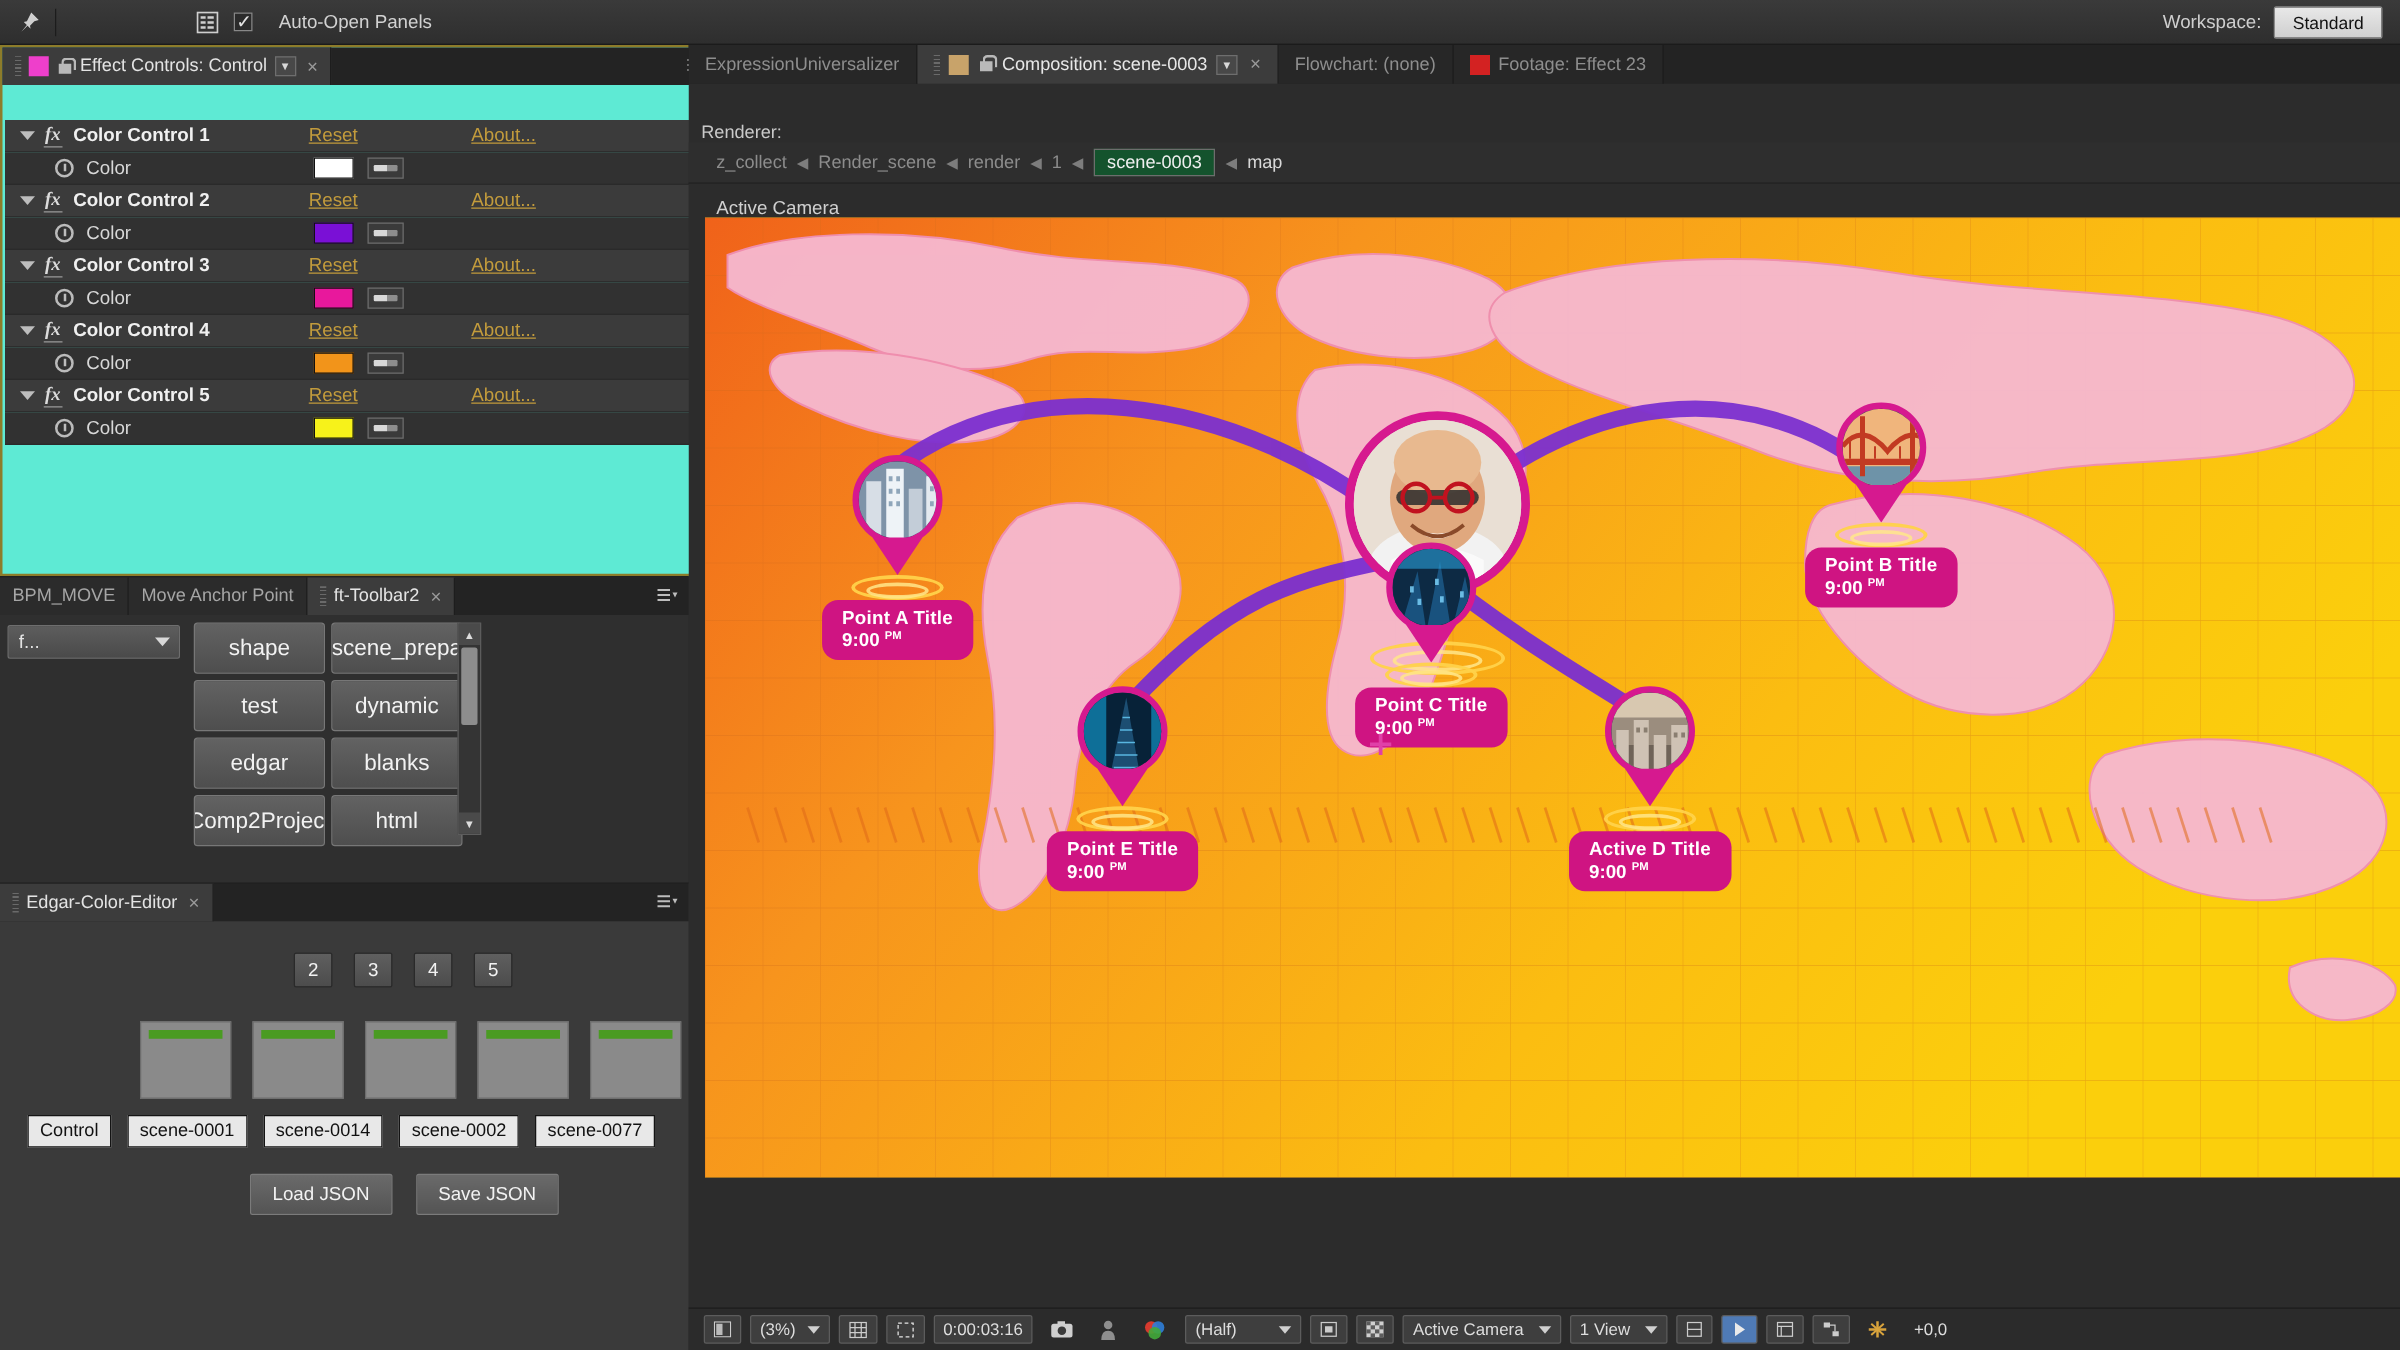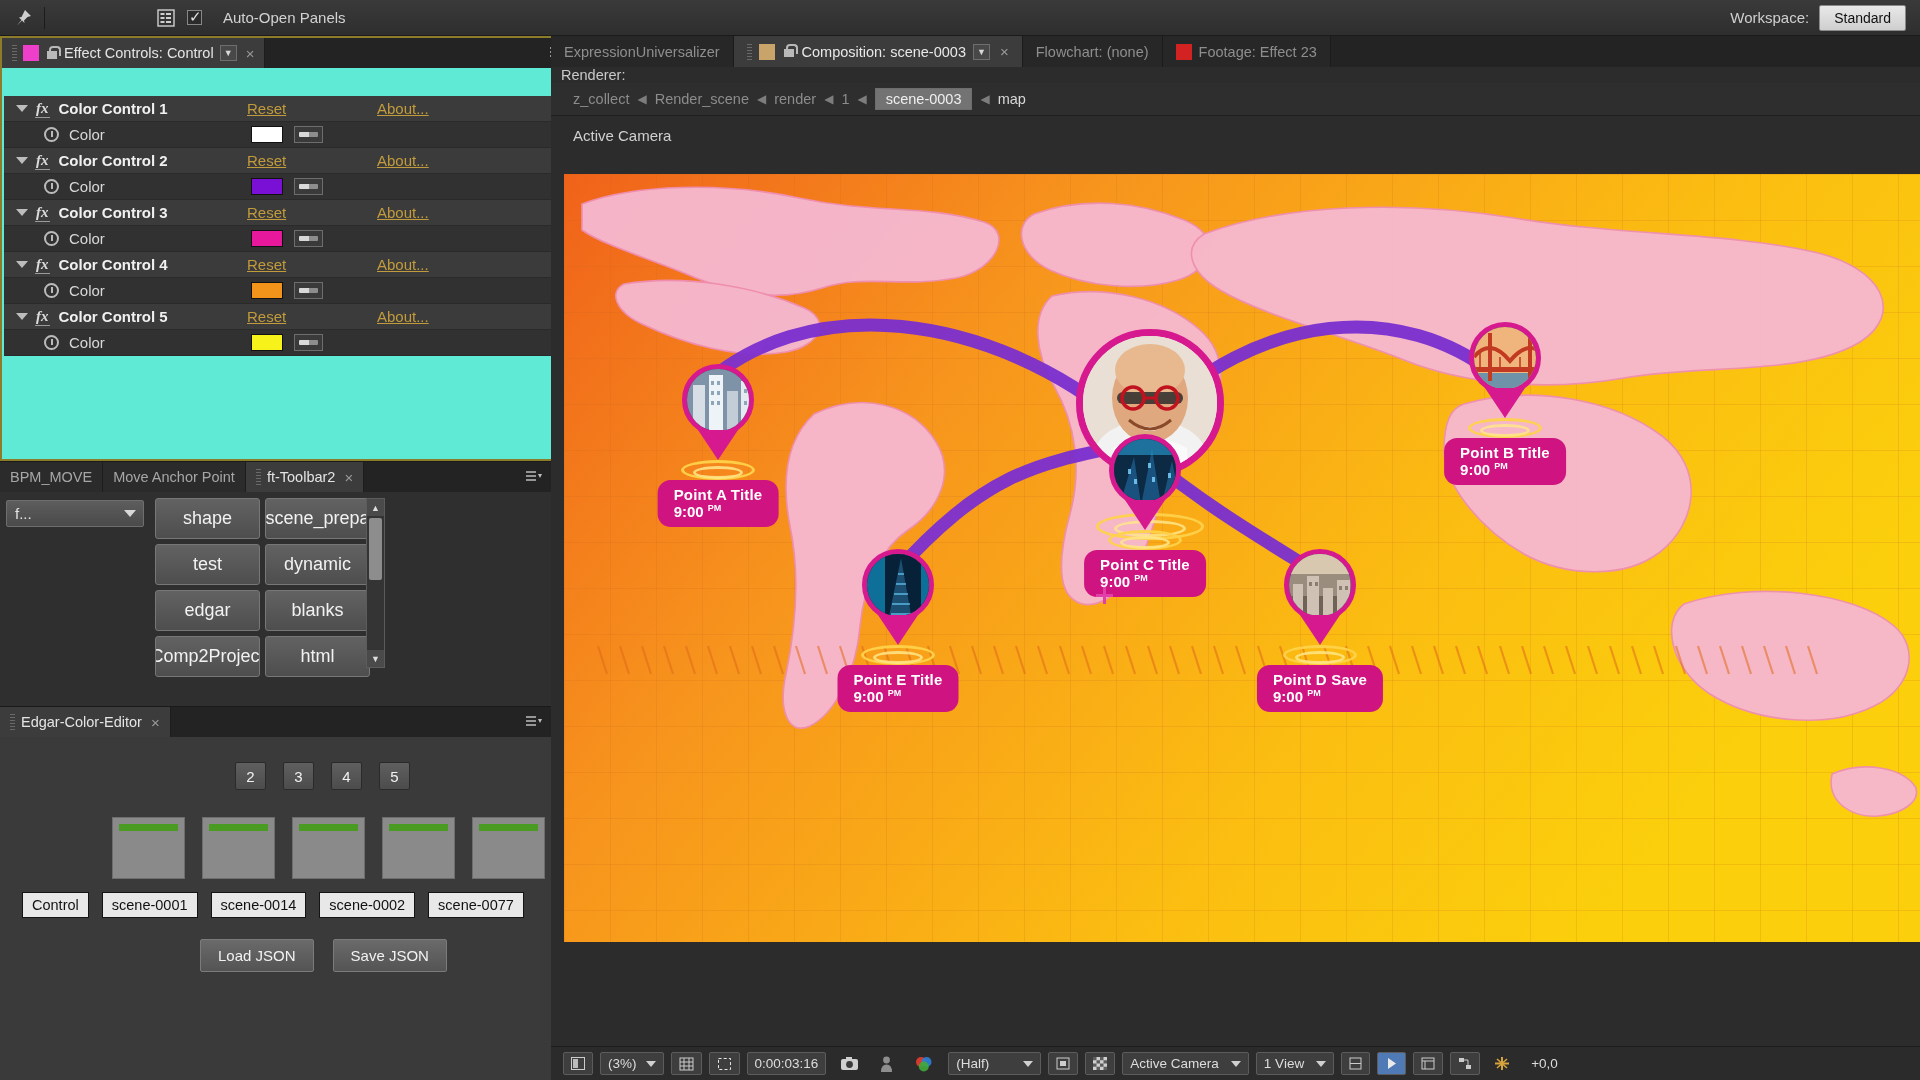--- a/index.html
+++ b/index.html
@@ -112,25 +112,25 @@
   .edjbtn { background:linear-gradient(#6a6a6a,#545454); border:1px solid #7b7b7b; border-radius:2px;
     font-size:15px; color:#f2f2f2; padding:7px 17px; }
 
   
   #viewer { position:absolute; left:551px; top:36px; width:1369px; height:1044px; background:#2c2c2c; }
   #vtabs { height:31px; background:#232323; display:flex; align-items:stretch; }
   .vtab { display:flex; align-items:center; gap:7px; padding:0 13px; font-size:14.5px;
     color:#8e8e8e; background:#272727; border-right:1px solid #1b1b1b; }
   .vtab.active { background:#3c3c3c; color:#e8e8e8; }
   #renderer { margin-left:auto; display:flex; align-items:center; padding:0 10px;
-    font-size:14.5px; color:#c9c9c9; }
+    font-size:14.5px; color:#c9c9c9;margin-top:31px; }
   #crumbs { height:33px; background:#2e2e2e; display:flex; align-items:center; padding-left:22px;
     gap:8px; border-bottom:1px solid #1f1f1f; }
   .crumb { font-size:14.5px; color:#8c8c8c; }
-  .crumb.cur { background:#737373; border:1px solid #6d6d6d; color:#efefef; padding:2px 10px; }
+  .crumb.cur { background:#14532d; border:1px solid #6d6d6d; color:#efefef; padding:2px 10px; }
   .crumb.lit { color:#d8d8d8; }
   .carrow { color:#7d7d7d; font-size:12px; }
   #camlabel { height:38px; display:flex; align-items:center; padding-left:22px;
     font-size:15px; color:#d0d0d0; background:#2c2c2c; }
   #canvas { position:absolute; left:13px; top:138px; width:1356px; height:768px;
     overflow:hidden; background:#f7a81b; }
   #bottombar { position:absolute; left:0; bottom:0; width:1369px; height:34px; background:#2b2b2b;
     display:flex; align-items:center; gap:7px; padding-left:12px; border-top:1px solid #1c1c1c; }
   .bb { display:flex; align-items:center; justify-content:center; height:23px;
     background:#3e3e3e; border:1px solid #5c5c5c; border-radius:2px; font-size:13.5px; color:#ddd;
@@ -652,21 +652,21 @@
                 <rect x="26" y="28" width="3" height="4"></rect>
                 <rect x="50" y="32" width="3" height="4"></rect>
                 <rect x="56" y="32" width="3" height="4"></rect>
               </g>
               <rect y="0" width="72" height="20" fill="#d8c8b0"></rect>
             </svg></div>
           <div class="tip"></div>
           <div class="ring"></div>
           <div class="ring2"></div>
           <div class="label">
-            <div class="t">Point D Save</div>
+            <div class="t">Active D Title</div>
             <div class="h">9:00 <sup>PM</sup></div>
           </div>
         </div>
         <div class="pin" style="left: 298px; top: 375px;">
           <div class="head"><svg width="72" height="72" viewBox="0 0 72 72">
               <rect width="72" height="72" fill="#072238"></rect>
               <path d="M20 72 L34 4 L46 72 Z" fill="#1c4e72"></path>
               <g stroke="#64c9f5" stroke-width="1.3" opacity="0.85">
                 <path d="M24 60 L44 60 M25 50 L43 50 M27 40 L41 40 M29 30 L39 30 M31 20 L37 20"></path>
               </g>

